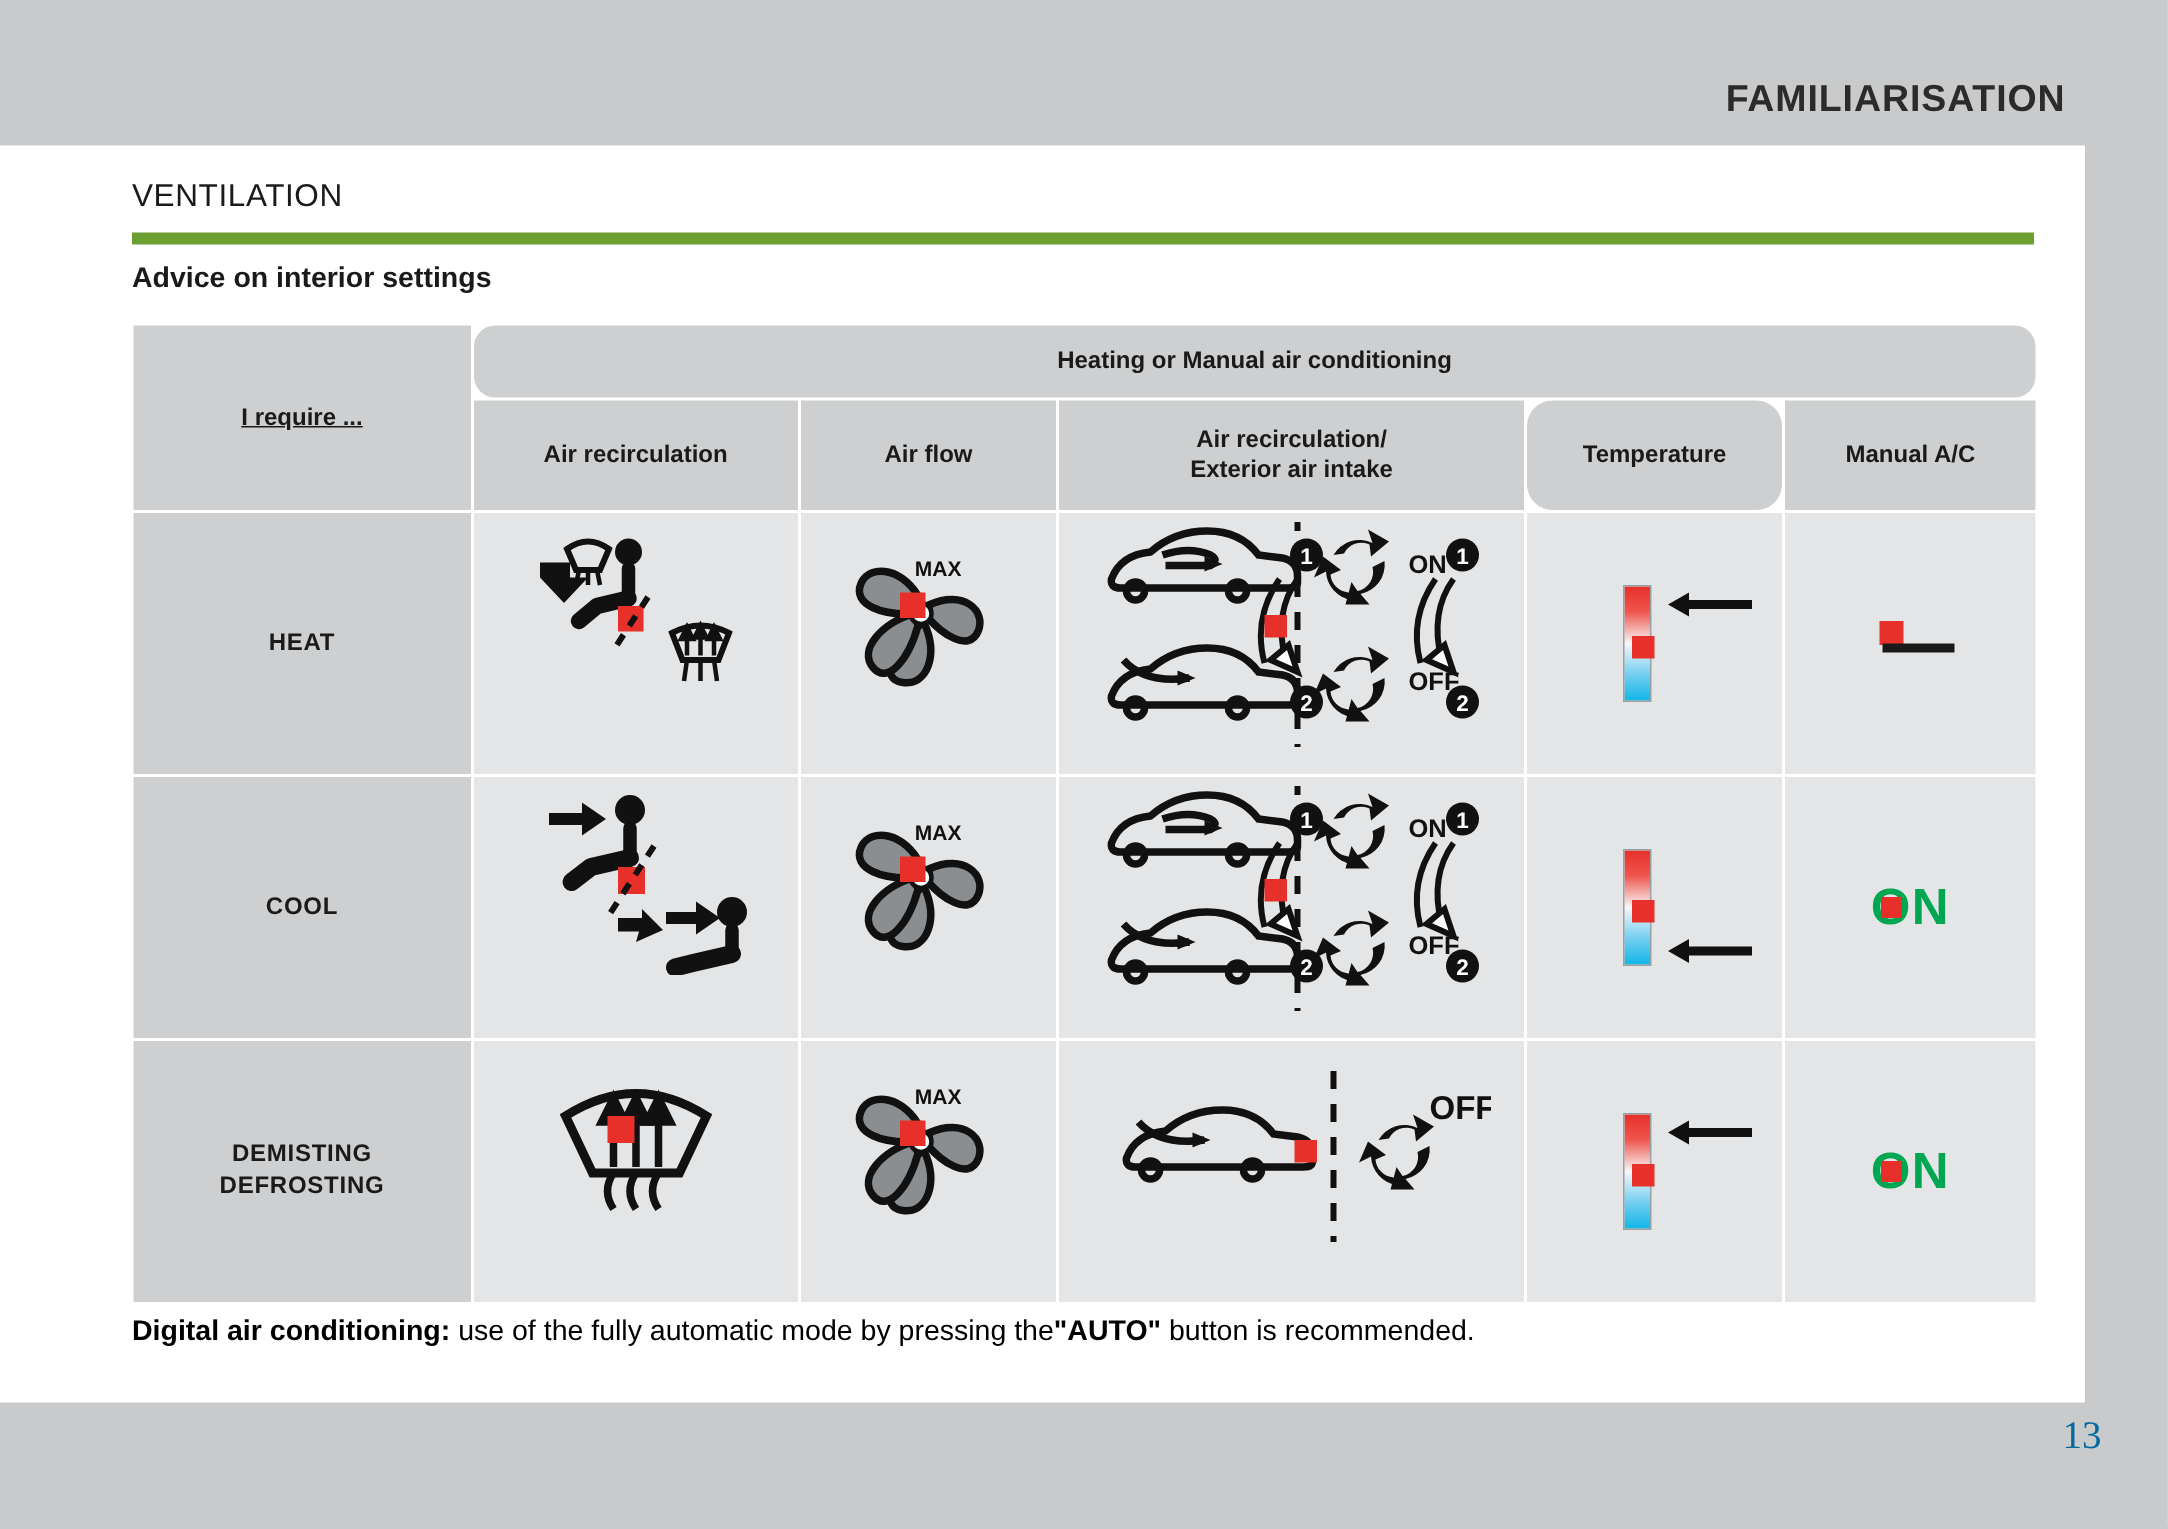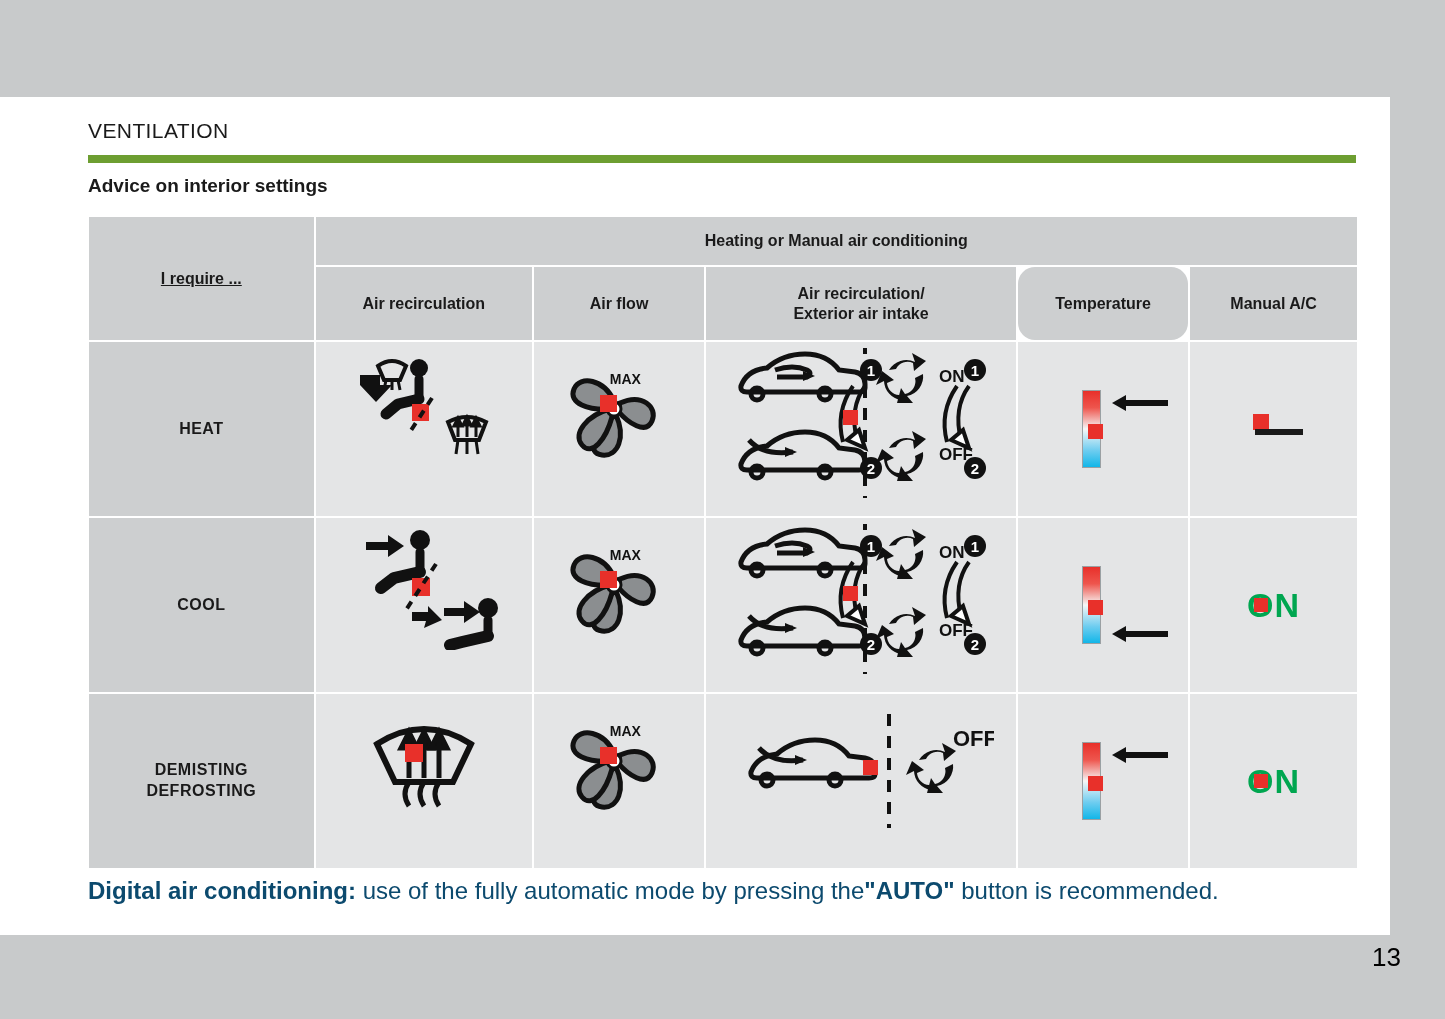--- a/index.html
+++ b/index.html
@@ -52,21 +52,21 @@
   .adv-table td, .adv-table th {
     background: #cdcfd0;
     border: 0;
     text-align: center;
     vertical-align: middle;
     font-size: 16px;
     font-weight: bold;
     color: #1a1a1a;
     padding: 0;
   }
-  .hdr-group { height: 48px; font-size: 17px; }
+  .hdr-group { height: 48px; font-size: 17px; border-radius: 14px; }
   .hdr-sub   { height: 73px; line-height: 1.25; }
   .col-require { width: 238px; text-decoration: underline; }
   .col-dist    { width: 221px; }
   .col-flow    { width: 175px; }
   .col-recirc  { width: 315px; }
   .col-temp    { width: 179px; border-radius: 17px; }
   .col-ac      { width: 178px; }
 
   .rowlabel { font-size: 17px; letter-spacing: 0.5px; line-height: 1.3; }
   .body-cell { background: #e4e5e6 !important; height: 174px; position: relative; }
@@ -111,35 +111,38 @@
   .dash-holder .redchip {
     position: absolute; left: 14px; top: 2px; width: 16px; height: 16px; background: #e8302a;
   }
   .dash-holder .bar {
     position: absolute; left: 16px; top: 17px; width: 48px; height: 6px; background: #1a1a1a;
   }
 
   
   .footnote {
     position: absolute; left: 88px; top: 780px;
-    font-size: 24px; color: #0c4a6e; white-space: nowrap;
+    font-size: 19px; color: #000000; white-space: nowrap;
   }
   .footnote b { font-weight: bold; }
 
   
   .pagenum {
     position: absolute; right: 44px; top: 942px;
-    font-size: 26px; color: #000000;
+    font-size: 26px; color: #0369a1; font-family: Liberation Serif, serif;
   }
 </style>
 </head>
 <body>
 
 <div class="page">
 
+  <div class="header-band">
+    <div class="header-title">FAMILIARISATION</div>
+  </div>
 
   <div class="content-panel">
 
     <div class="section-title">VENTILATION</div>
     <div class="green-rule"></div>
     <div class="subsection-title">Advice on interior settings</div>
 
     <table class="adv-table">
       <tbody>
           <tr>

